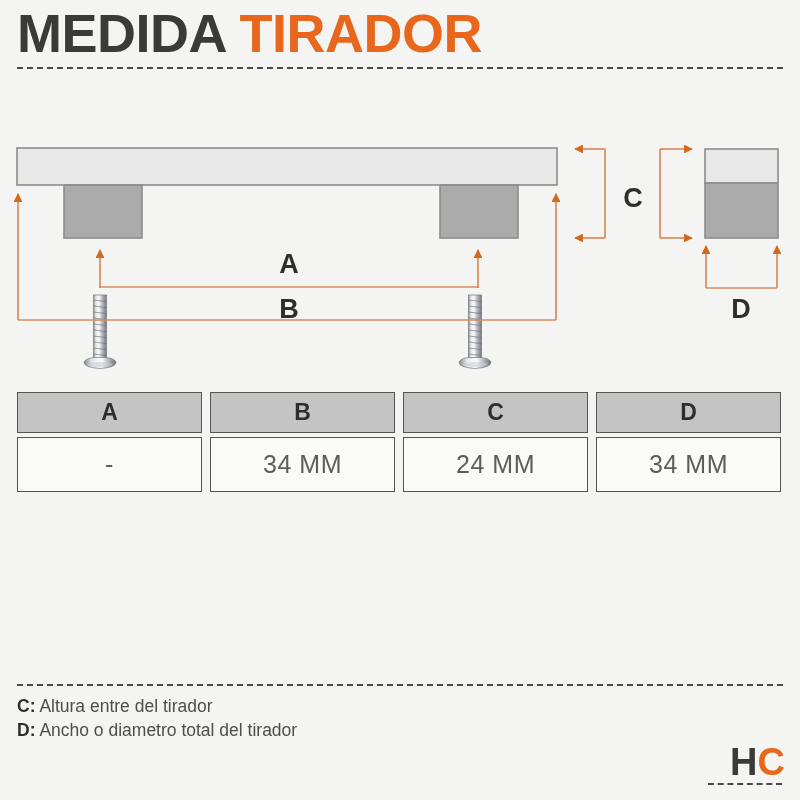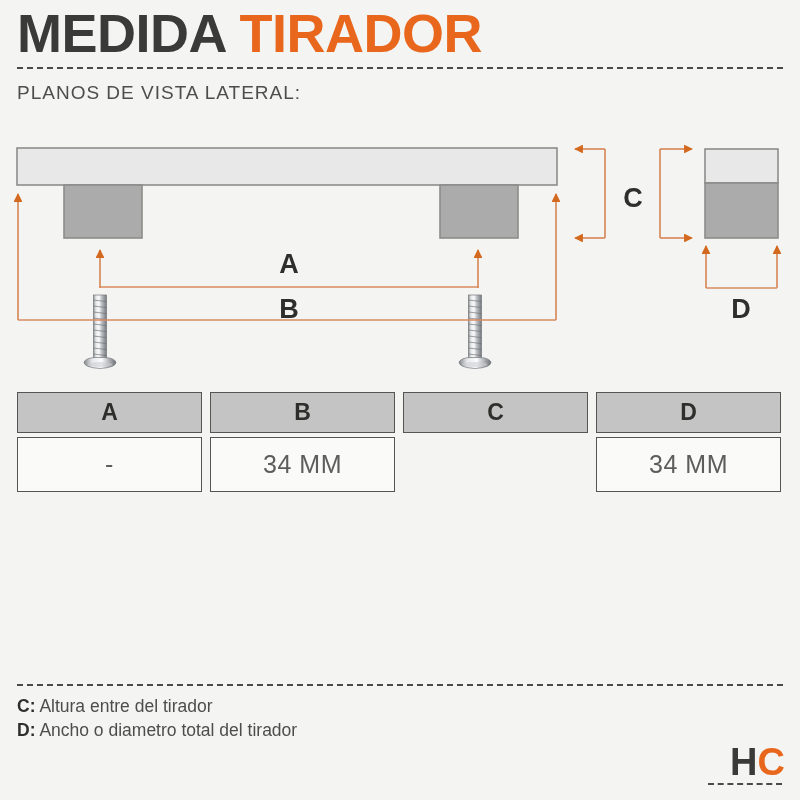--- a/index.html
+++ b/index.html
@@ -157,21 +157,20 @@
 
 <div class="page">
 
   <div class="title">
     <span class="t-dark">MEDIDA</span>
     <span class="t-accent">TIRADOR</span>
   </div>
 
   <div class="divider" id="divider-top"></div>
 
-  <div class="subtitle">PLANOS DE VISTA LATERAL:</div>
 
   <svg id="drawing" viewBox="0 0 800 255">
     <defs>
       <linearGradient id="screwGrad" x1="0" y1="0" x2="1" y2="0">
         <stop offset="0%" stop-color="#8f9194"></stop>
         <stop offset="18%" stop-color="#e3e5e7"></stop>
         <stop offset="42%" stop-color="#fbfbfc"></stop>
         <stop offset="65%" stop-color="#b9bcc0"></stop>
         <stop offset="100%" stop-color="#76797d"></stop>
       </linearGradient>
@@ -275,20 +274,21 @@
     <div class="col">
       <div class="col-head">A</div>
       <div class="col-value">-</div>
     </div>
     <div class="col">
       <div class="col-head">B</div>
       <div class="col-value">34 MM</div>
     </div>
     <div class="col">
       <div class="col-head">C</div>
+      <div class="col-value">24 MM</div>
     </div>
     <div class="col">
       <div class="col-head">D</div>
       <div class="col-value">34 MM</div>
     </div>
   </div>
 
   <div class="divider" id="divider-bottom"></div>
 
   <div id="legend">

